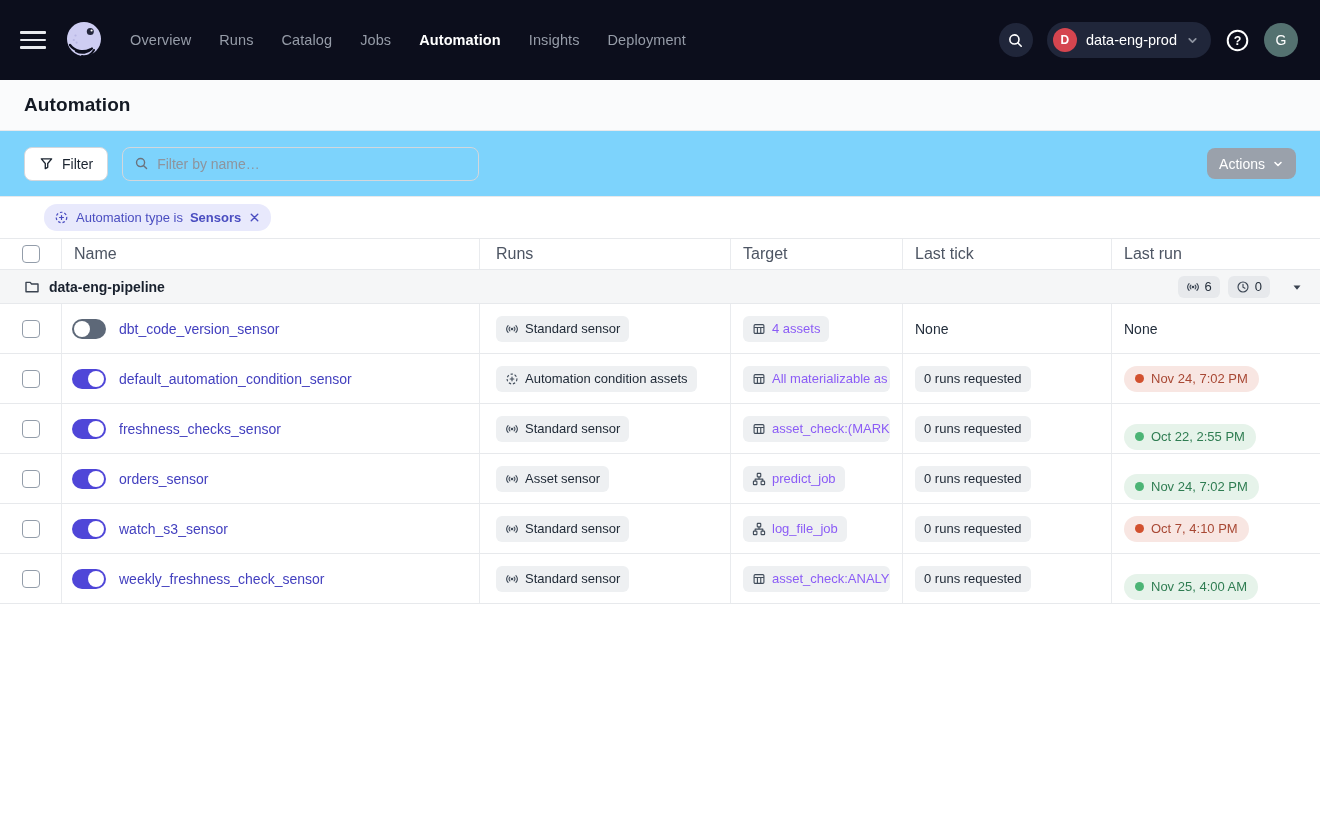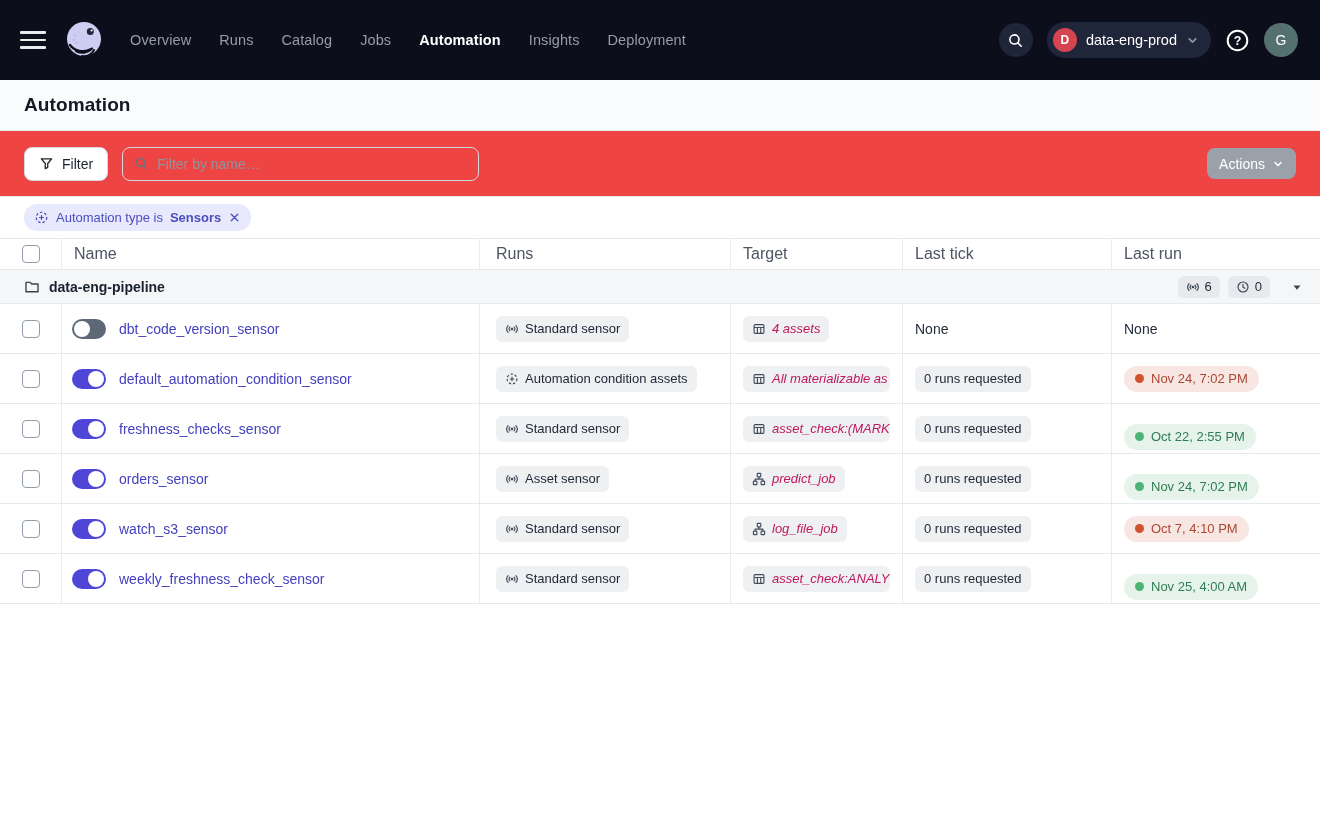--- a/index.html
+++ b/index.html
@@ -20,30 +20,30 @@
   .ws-name { color:#fff; font-size:14.5px; }
   .ws-chev { color:#8d93a0; display:flex; }
   .help-btn { color:#fff; display:flex; cursor:pointer; }
   .user-avatar { width:34px; height:34px; border-radius:50%; background:#547170; color:#fff; font-size:14px; display:flex; align-items:center; justify-content:center; cursor:pointer; }
 
   
   .title-bar { height:51px; background:#fafbfc; border-bottom:1px solid #e7e9ec; display:flex; align-items:center; padding:0 24px; }
   .page-title { font-size:19px; font-weight:700; color:#141a24; letter-spacing:.1px; }
 
   
-  .toolbar { height:66px; border-bottom:1px solid #e7e9ec; display:flex; align-items:center; padding:0 24px; background:#ef4444; }
+  .toolbar { height:66px; border-bottom:1px solid #e7e9ec; display:flex; align-items:center; padding:0 24px; background:#7dd3fc; }
   .filter-btn { height:34px; background:#fff; border:1px solid #d3d7dc; border-radius:8px; display:flex; align-items:center; gap:8px; padding:0 14px; font-size:14px; color:#1b2430; cursor:pointer; margin-right:14px; }
   .search-box { width:357px; height:34px; border:1px solid #d3d7dc; border-radius:8px; display:flex; align-items:center; gap:8px; padding:0 11px; color:#6b727c; }
   .search-box input { border:none; outline:none; flex:1; font-size:14px; font-family:inherit; color:#232e3c; background:transparent; }
   .search-box input::placeholder { color:#8e949d; }
   .actions-btn { margin-left:auto; height:31px; background:#9aa1ab; border:none; border-radius:8px; color:#fff; font-size:14px; font-family:inherit; display:flex; align-items:center; gap:7px; padding:0 12px; cursor:pointer; }
 
   
   .chip-row { height:42px; border-bottom:1px solid #e7e9ec; display:flex; align-items:center; padding:0 24px; background:#fff; }
-  .chip { height:27px; background:#e8e9fc; border-radius:13px; display:flex; align-items:center; gap:7px; padding:0 10px; color:#4a4dc0; font-size:13px; cursor:pointer; }
+  .chip { height:27px; background:#e8e9fc; border-radius:13px; display:flex; align-items:center; gap:7px; padding:0 10px; color:#4a4dc0; font-size:13px; cursor:pointer;margin-left:20px; }
   .chip .chip-val { font-weight:700; }
   .chip .chip-x { display:flex; cursor:pointer; }
 
   
   .grid-cols { display:grid; grid-template-columns:62px 418px 251px 172px 209px auto; }
   .thead { height:31px; border-bottom:1px solid #e7e9ec; }
   .thead > div { display:flex; align-items:center; font-size:16px; color:#4d5563; border-right:1px solid #e9ebee; padding-left:12px; }
   .thead > div:last-child { border-right:none; }
   .thead .th-check { justify-content:center; padding-left:0; }
   .thead .th-type { padding-left:16px; }
@@ -70,21 +70,21 @@
 
   .toggle { width:34px; height:20px; border-radius:10px; position:relative; cursor:pointer; flex:0 0 auto; }
   .toggle .knob { position:absolute; top:2px; width:16px; height:16px; border-radius:50%; background:#fff; }
   .toggle.on { background:#4f46d8; } .toggle.on .knob { right:2px; }
   .toggle.off { background:#5d6878; } .toggle.off .knob { left:2px; }
 
   .link { font-size:14px; color:#4340bf; text-decoration:none; cursor:pointer; white-space:nowrap; }
 
   .pill { height:26px; background:#eef0f2; border-radius:6px; display:inline-flex; align-items:center; gap:6px; padding:0 9px; font-size:13px; color:#212b38; white-space:nowrap; }
   .pill svg { flex:0 0 auto; color:#424d5b; }
-  .target-pill { color:#be185d;font-style:italic; }
+  .target-pill { color:#8b5cf6; }
   .target-pill.clip { width:calc(100% - 12px); overflow:hidden; }
   .none-text { font-size:14px; color:#232e3c; }
 
   .run-pill { height:26px; border-radius:13px; display:inline-flex; align-items:center; gap:7px; padding:0 11px; font-size:13px; white-space:nowrap; }
   .run-pill .dot { width:9px; height:9px; border-radius:50%; flex:0 0 auto; }
   .run-pill.success { background:#e6f3ea; color:#2f7d52;margin-top:16px; } .run-pill.success .dot { background:#4cb475; }
   .run-pill.failure { background:#f8e6e2; color:#a84834; } .run-pill.failure .dot { background:#d2512f; }
 
   svg.i { display:block; }
 </style>

